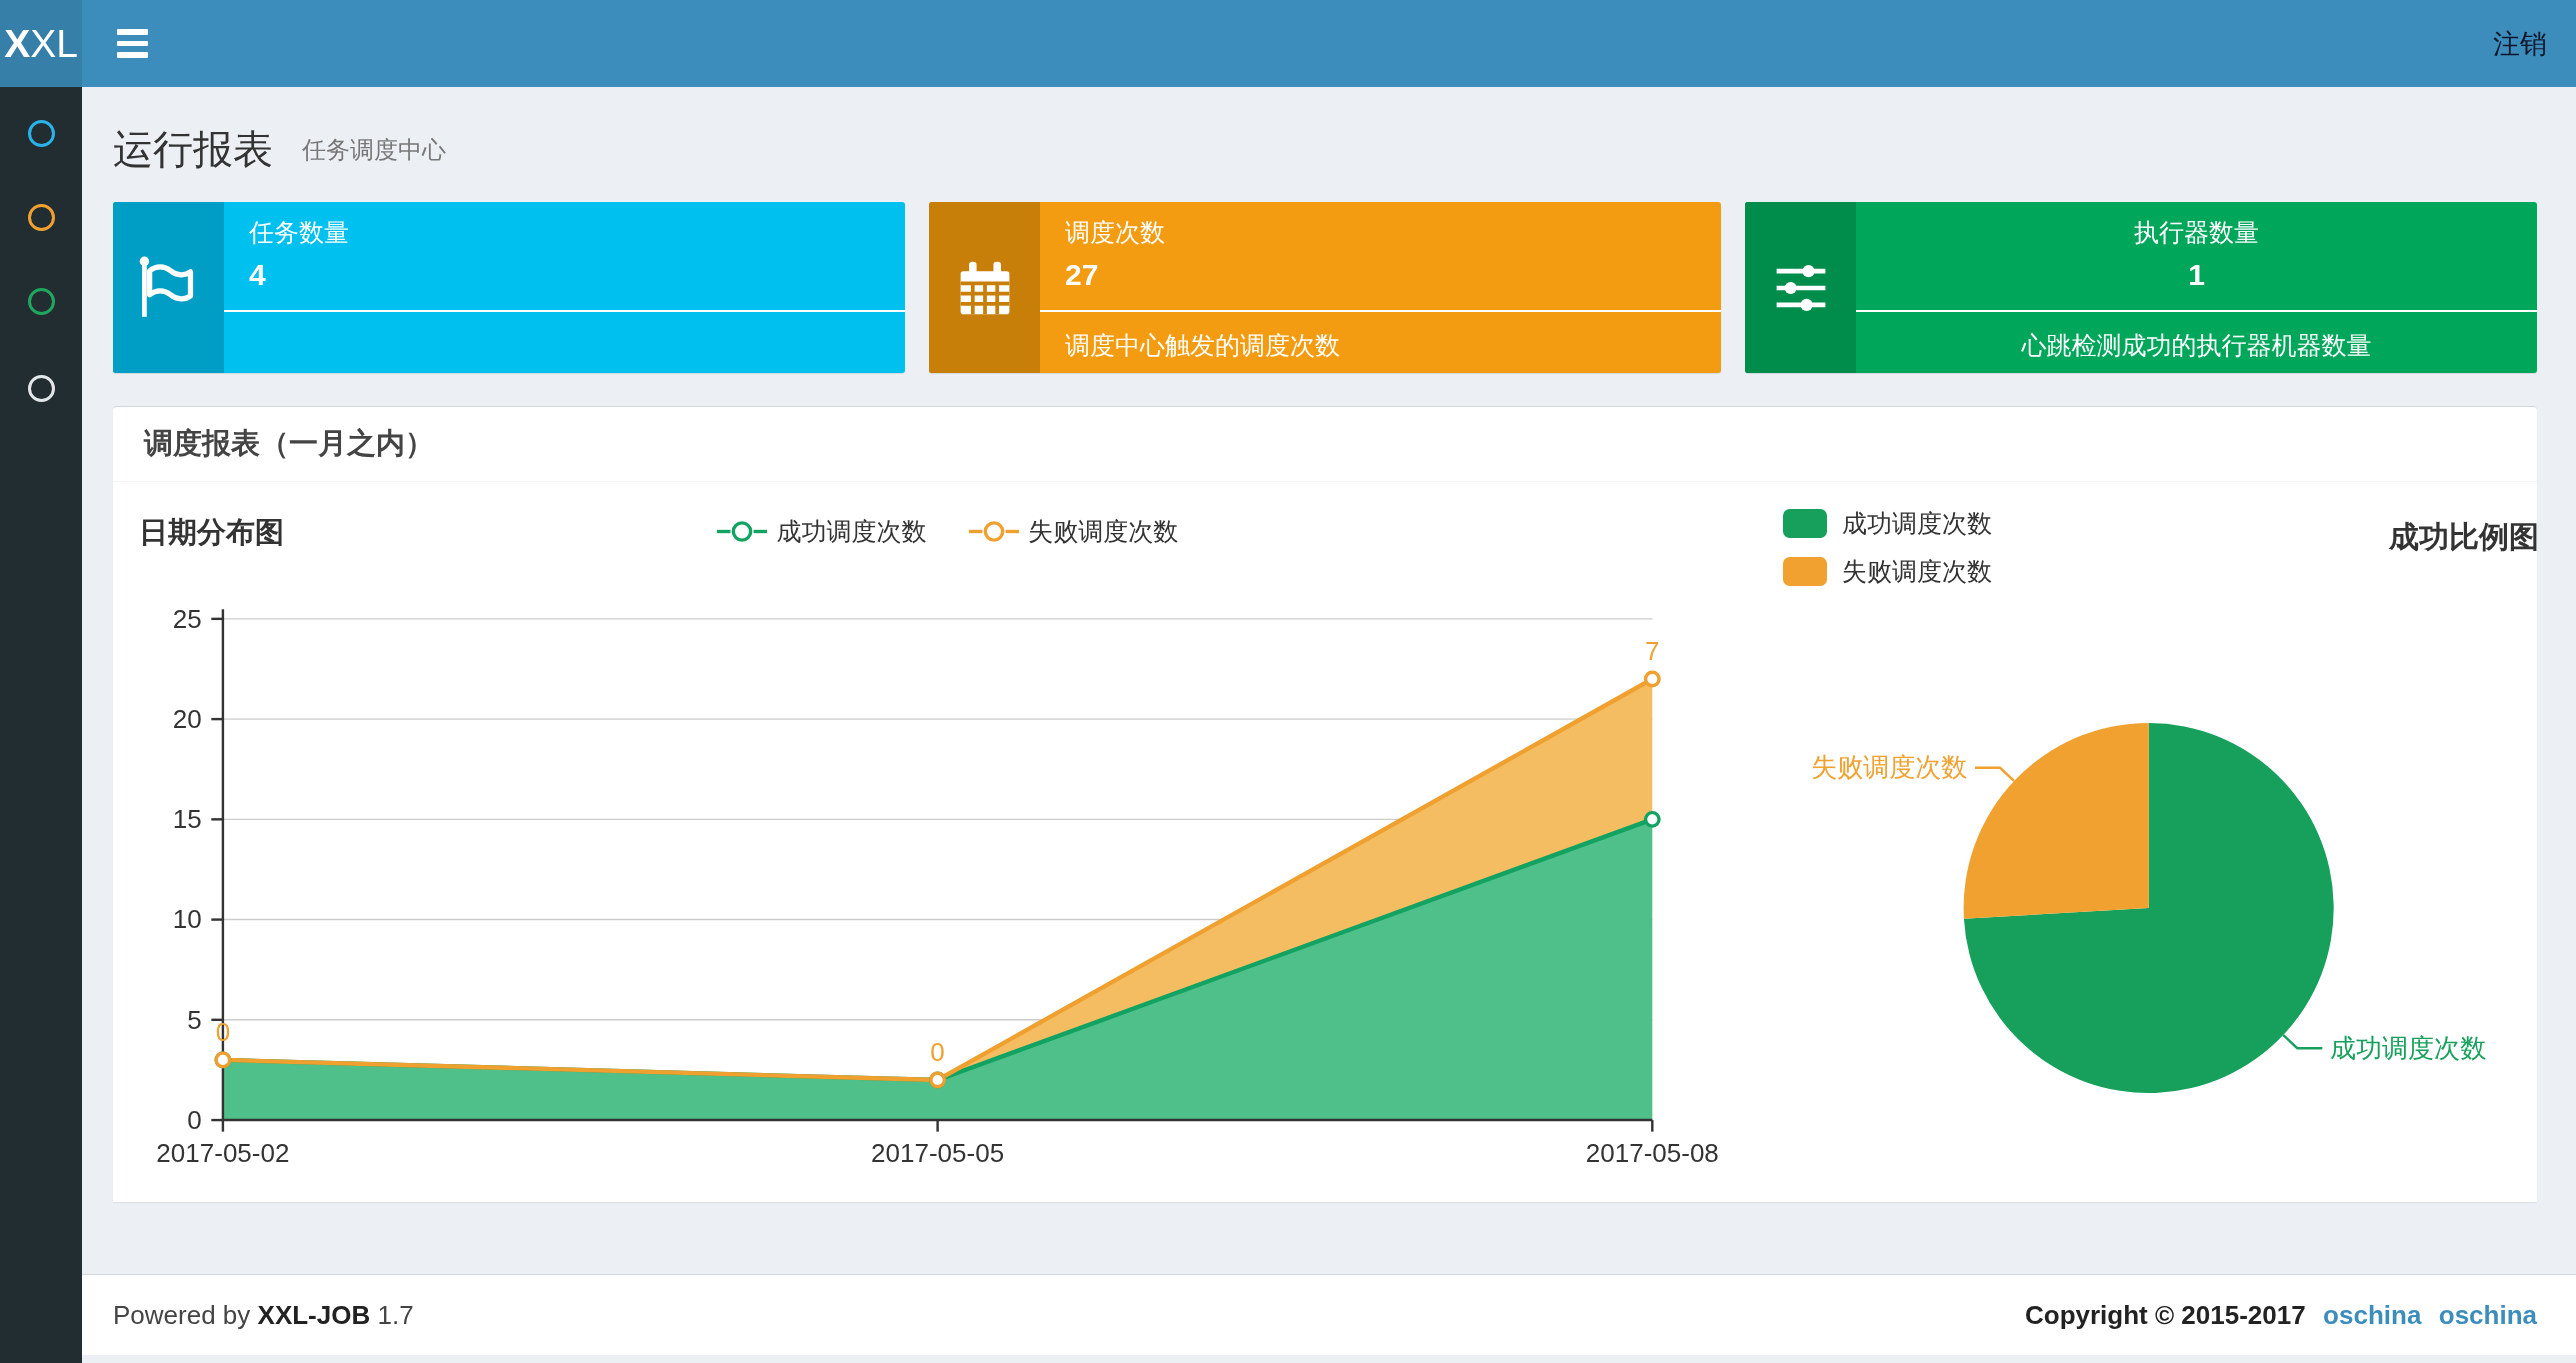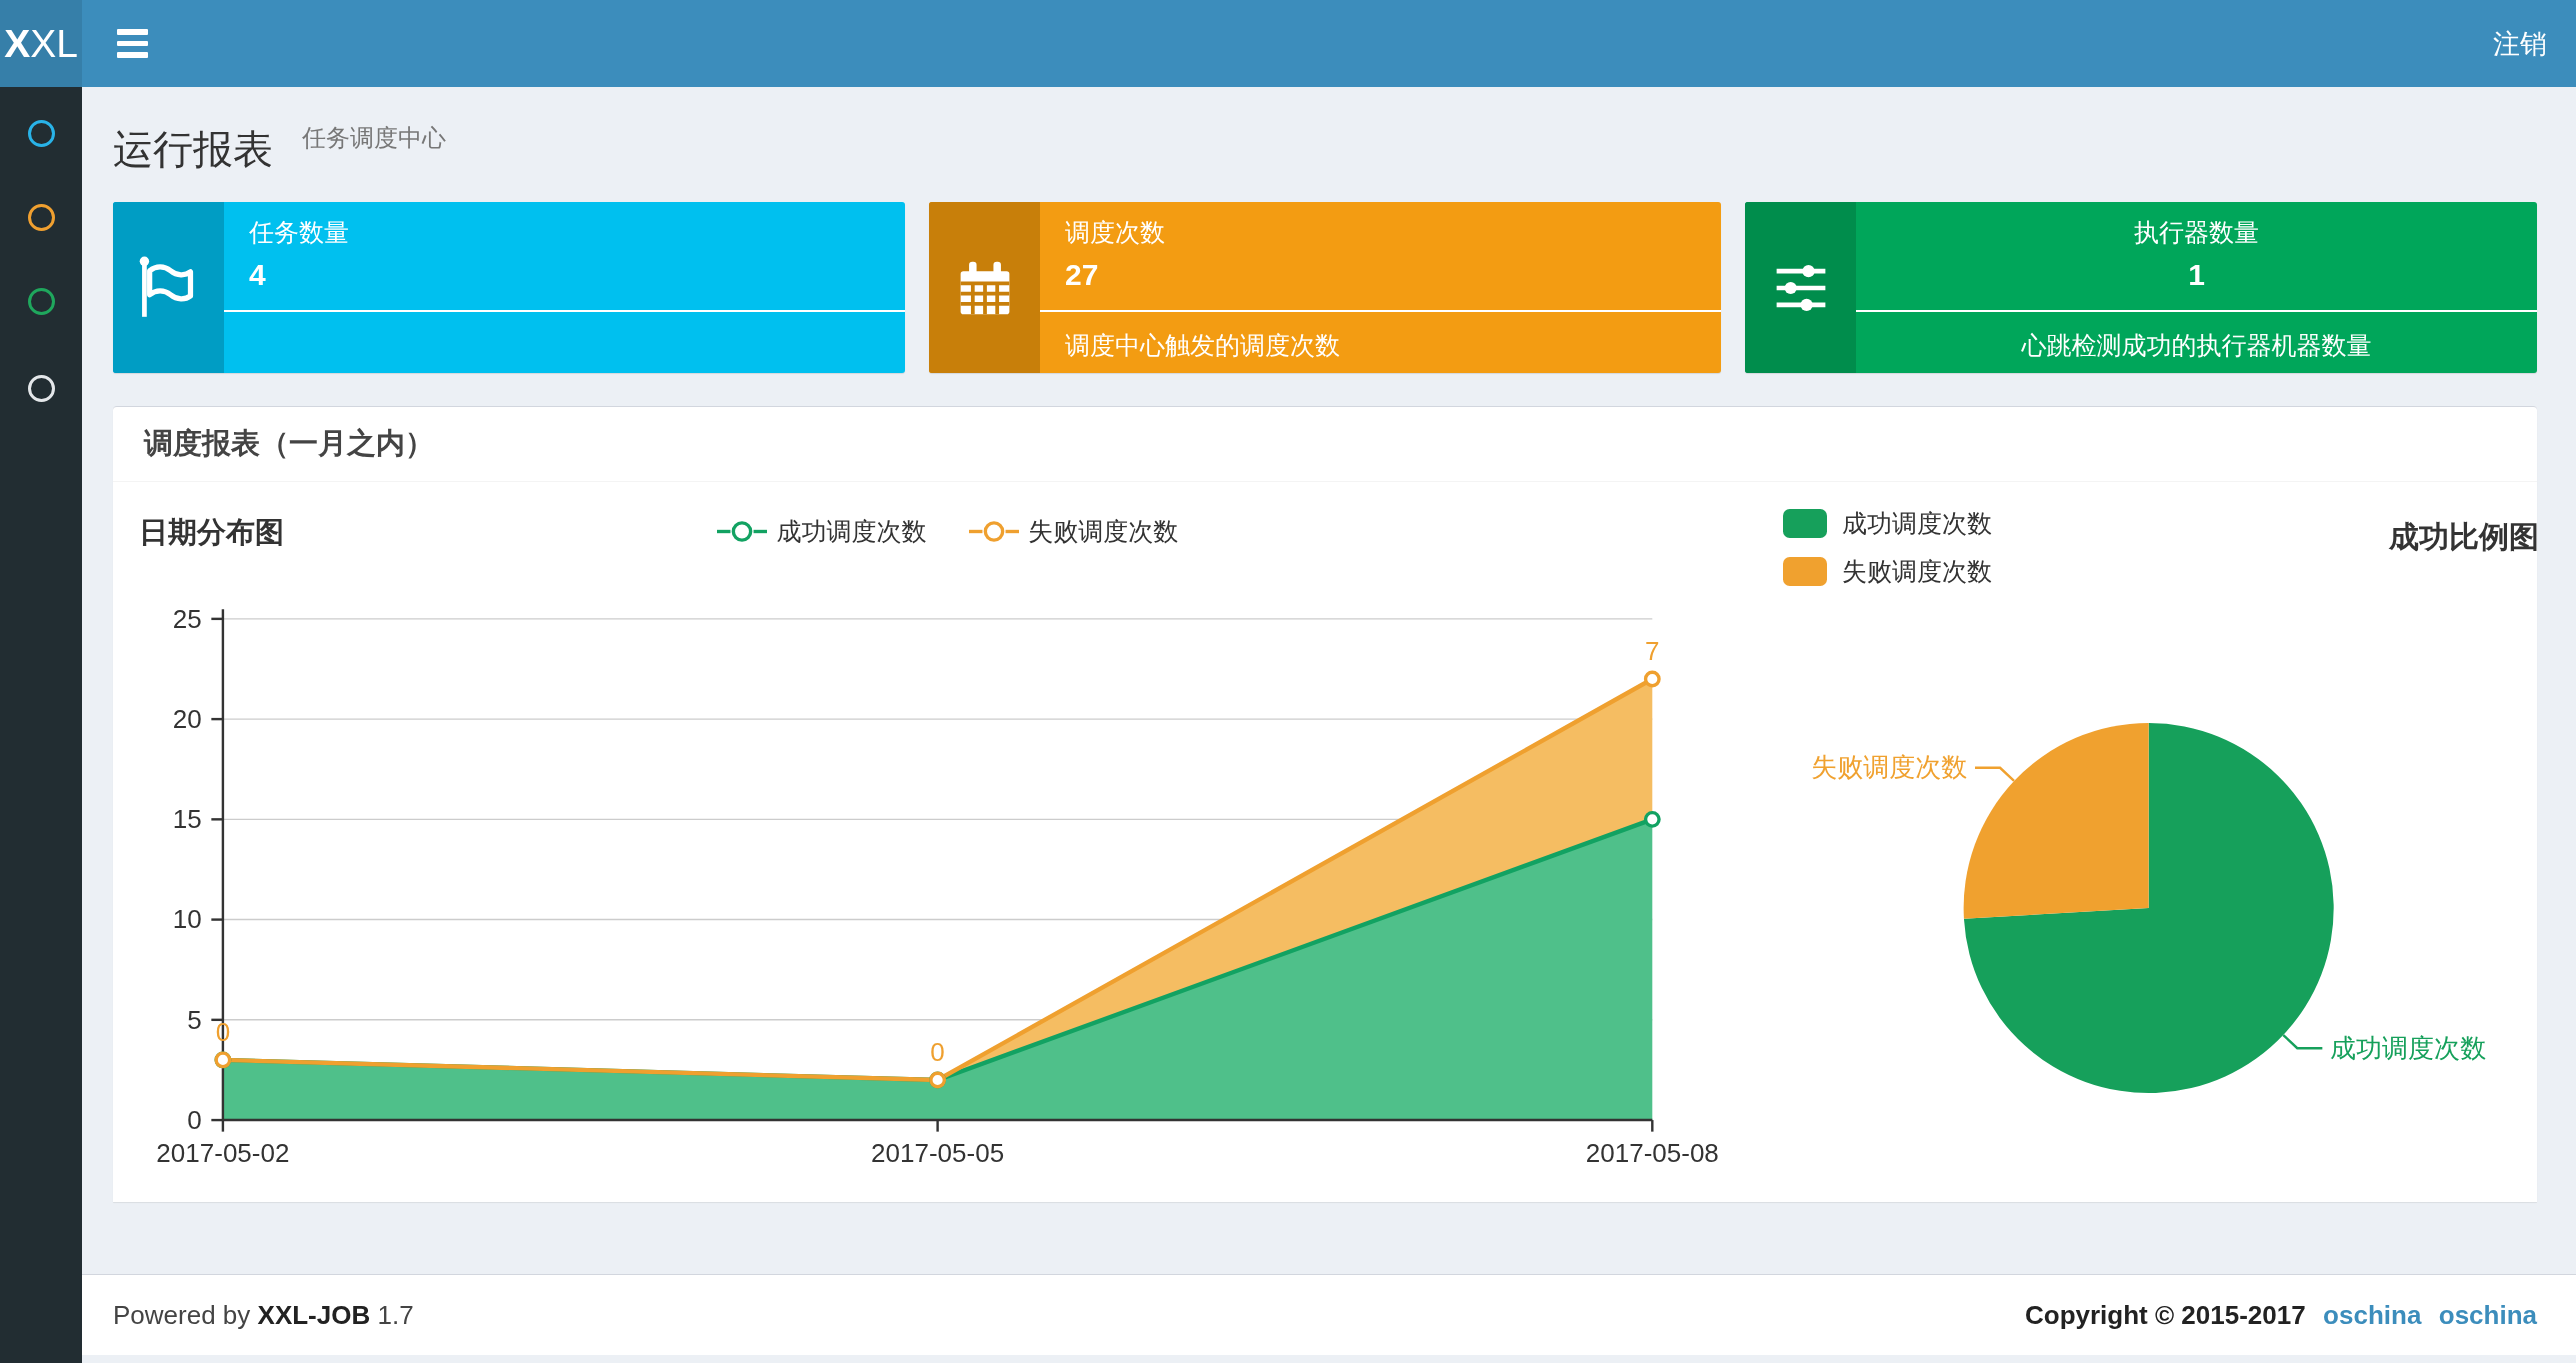--- a/index.html
+++ b/index.html
@@ -6,30 +6,30 @@
   html,body { width:2576px; height:1363px; overflow:hidden; }
   body { font-family:"Liberation Sans","DejaVu Sans",sans-serif; background:#1a2226; position:relative; }
 
   
   .navbar { position:absolute; top:0; left:0; width:2576px; height:87px; background:#3c8dbc; display:flex; align-items:stretch; z-index:5; }
   .logo-box { width:82px; background:#367fa9; display:flex; align-items:center; justify-content:center; color:#fff; font-size:39px; font-weight:300; }
   .logo-box b { font-weight:700; }
   .hamburger { width:67px; display:flex; flex-direction:column; justify-content:center; align-items:center; gap:5.8px; cursor:pointer; margin-left:17.4px; }
   .hamburger span { display:block; width:31px; height:5.8px; background:#fff; border-radius:1px; }
   .nav-right { margin-left:auto; display:flex; align-items:center; padding-right:29px; }
-  .logout { color:#ffffff; font-size:27px; cursor:pointer; text-decoration:none; }
+  .logout { color:#0f172a; font-size:27px; cursor:pointer; text-decoration:none; }
 
   
   .sidebar { position:absolute; top:87px; left:0; width:82px; bottom:0; background:#222d32; z-index:4; }
   .side-item { position:absolute; left:0; width:82px; height:58px; display:flex; align-items:center; justify-content:center; cursor:pointer; }
   .side-circle { width:27px; height:27px; border-radius:50%; border:3.9px solid #ccc; }
 
   
   .content { position:absolute; top:87px; left:82px; right:0; bottom:0; background:#ecf0f5; }
-  .page-header { padding:35px 39px 0 31px; display:flex; align-items:flex-start; }
+  .page-header { padding:35px 39px 0 31px; display:flex; align-items:center; }
   .page-title { font-size:40px; font-weight:500; color:#333; }
   .page-subtitle { font-size:24px; color:#777; margin-left:29px; }
 
   
   .cards { display:flex; gap:24px; margin:25px 39px 0 31px; }
   .card { flex:1; height:171px; border-radius:2.9px; display:flex; overflow:hidden; color:#fff; box-shadow:0 1px 1px rgba(0,0,0,.1); }
   .card-icon-box { width:111px; display:flex; align-items:center; justify-content:center; flex:none; }
   .card-body { flex:1; padding-top:13.5px; }
   .card-title { font-size:25px; margin:0 25px; }
   .card-value { font-size:30px; font-weight:700; margin:9.6px 25px 0; }

